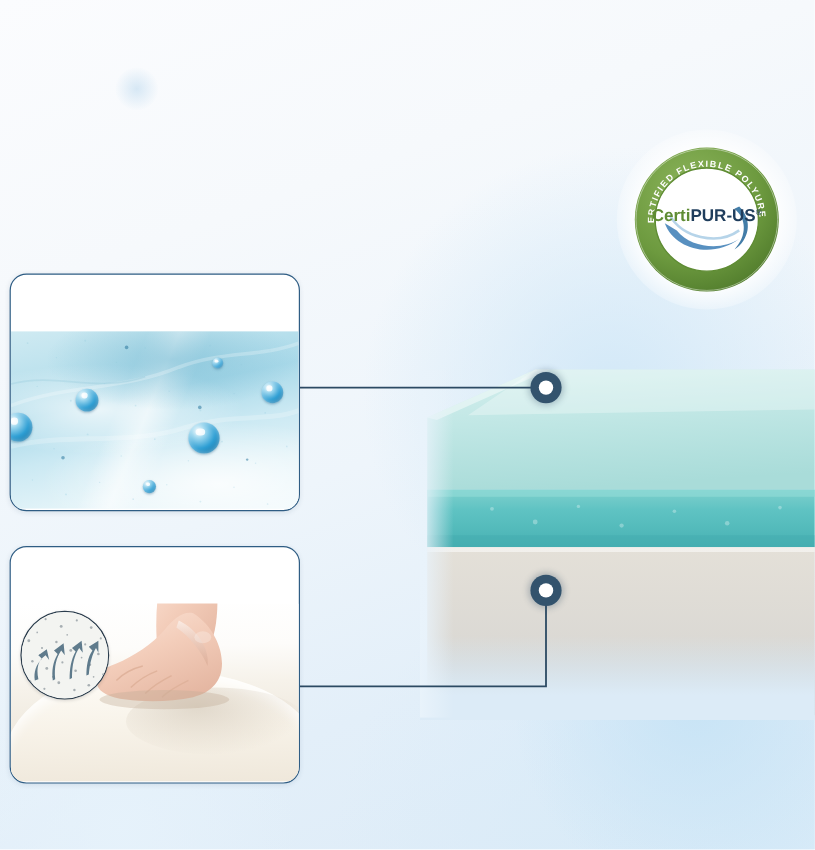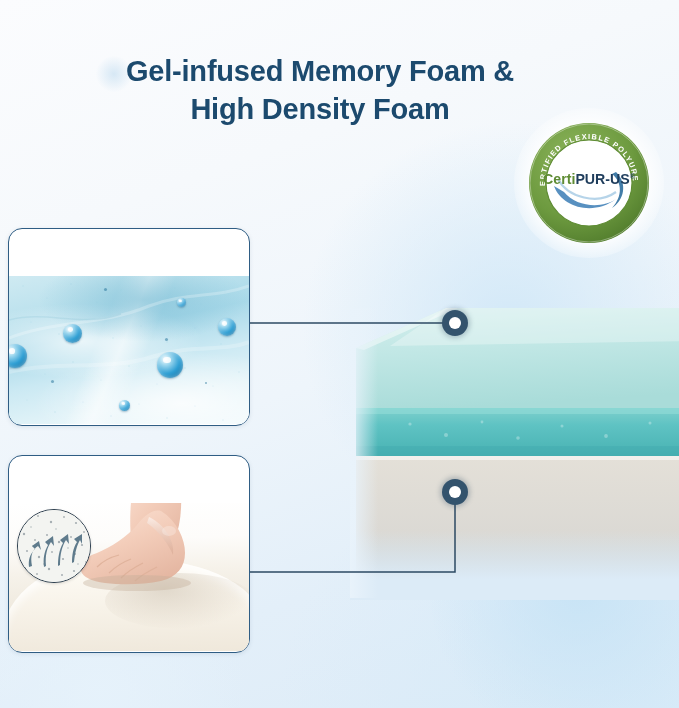--- a/index.html
+++ b/index.html
@@ -240,24 +240,20 @@
 </head>
 <body>
 
 <div id="infographic">
 
   <div class="haze haze-1"></div>
   <div class="haze haze-2"></div>
   <div class="haze haze-3"></div>
 
   <div class="headline-glow"></div>
-  <div class="headline">
-    <span class="ln ln1">Gel-infused Memory Foam &amp;</span>
-    <span class="ln ln2">High Density Foam</span>
-  </div>
 
   <div class="badge-wrap">
     <div class="badge-halo"></div>
     <svg class="badge-svg" width="122" height="122" viewBox="0 0 122 122">
       <defs>
         <path id="arcTop" d="M 17 61 A 44 44 0 0 1 105 61"></path>
         <path id="arcBot" d="M 22 61 A 39 39 0 0 0 100 61"></path>
         <radialGradient id="ringGrad" cx="38%" cy="30%" r="78%">
           <stop offset="0%" stop-color="#8cb45b"></stop>
           <stop offset="62%" stop-color="#6d9a3f"></stop>

